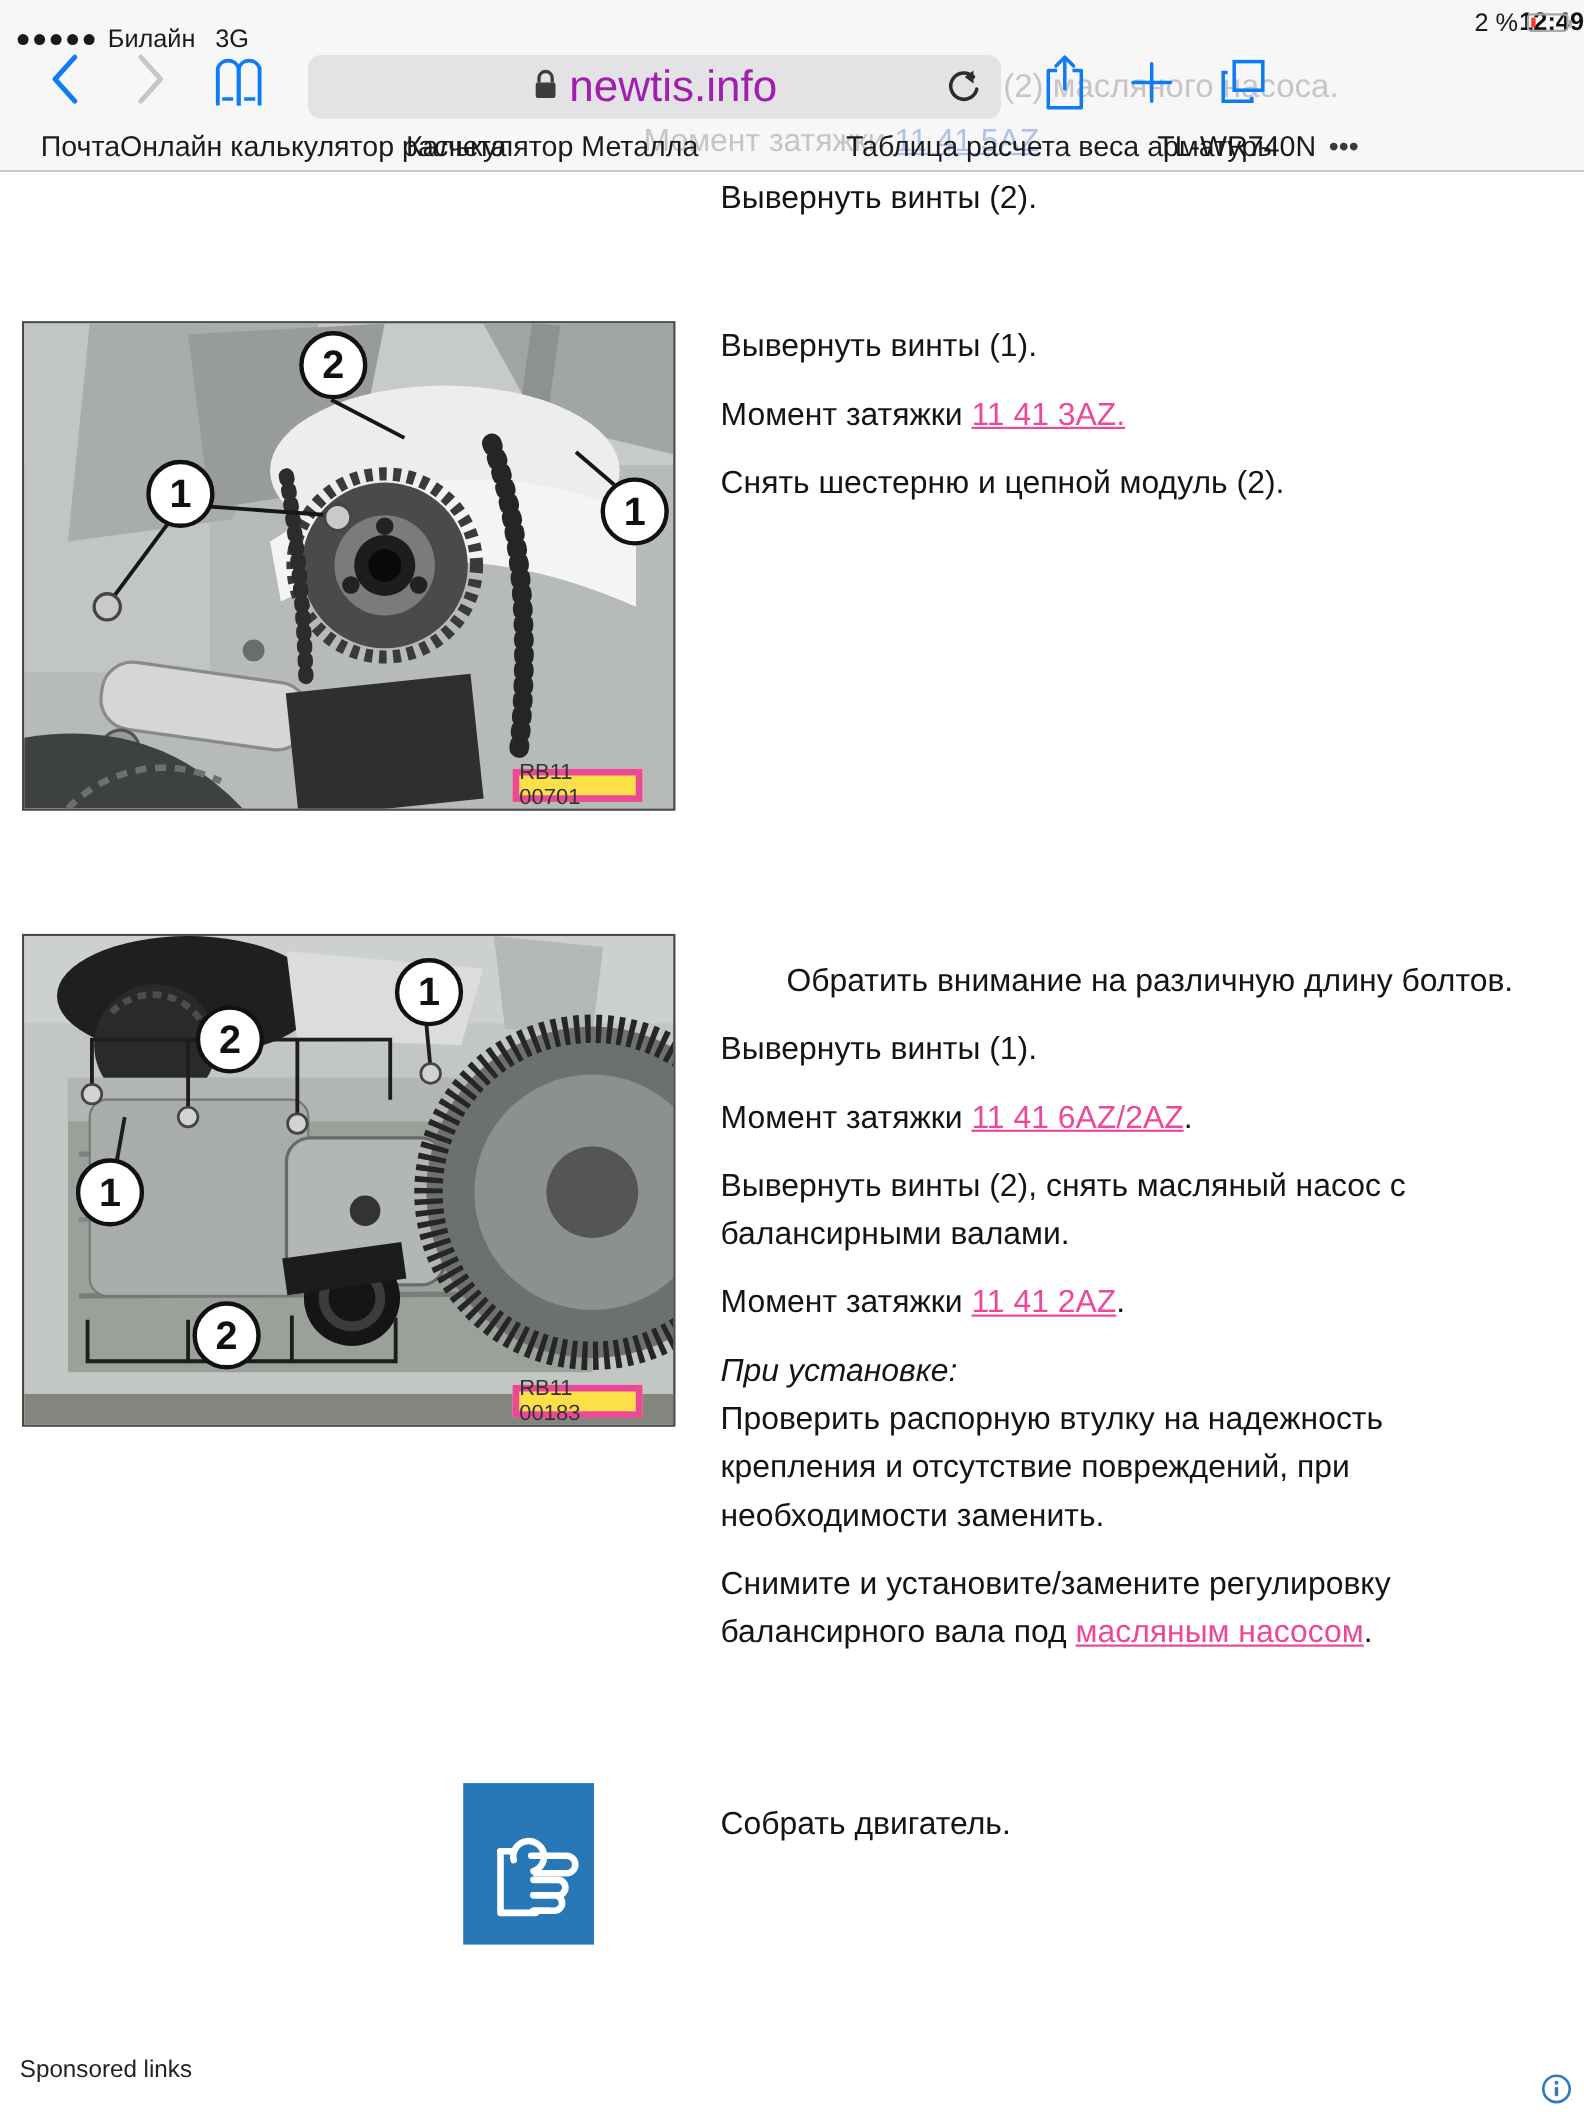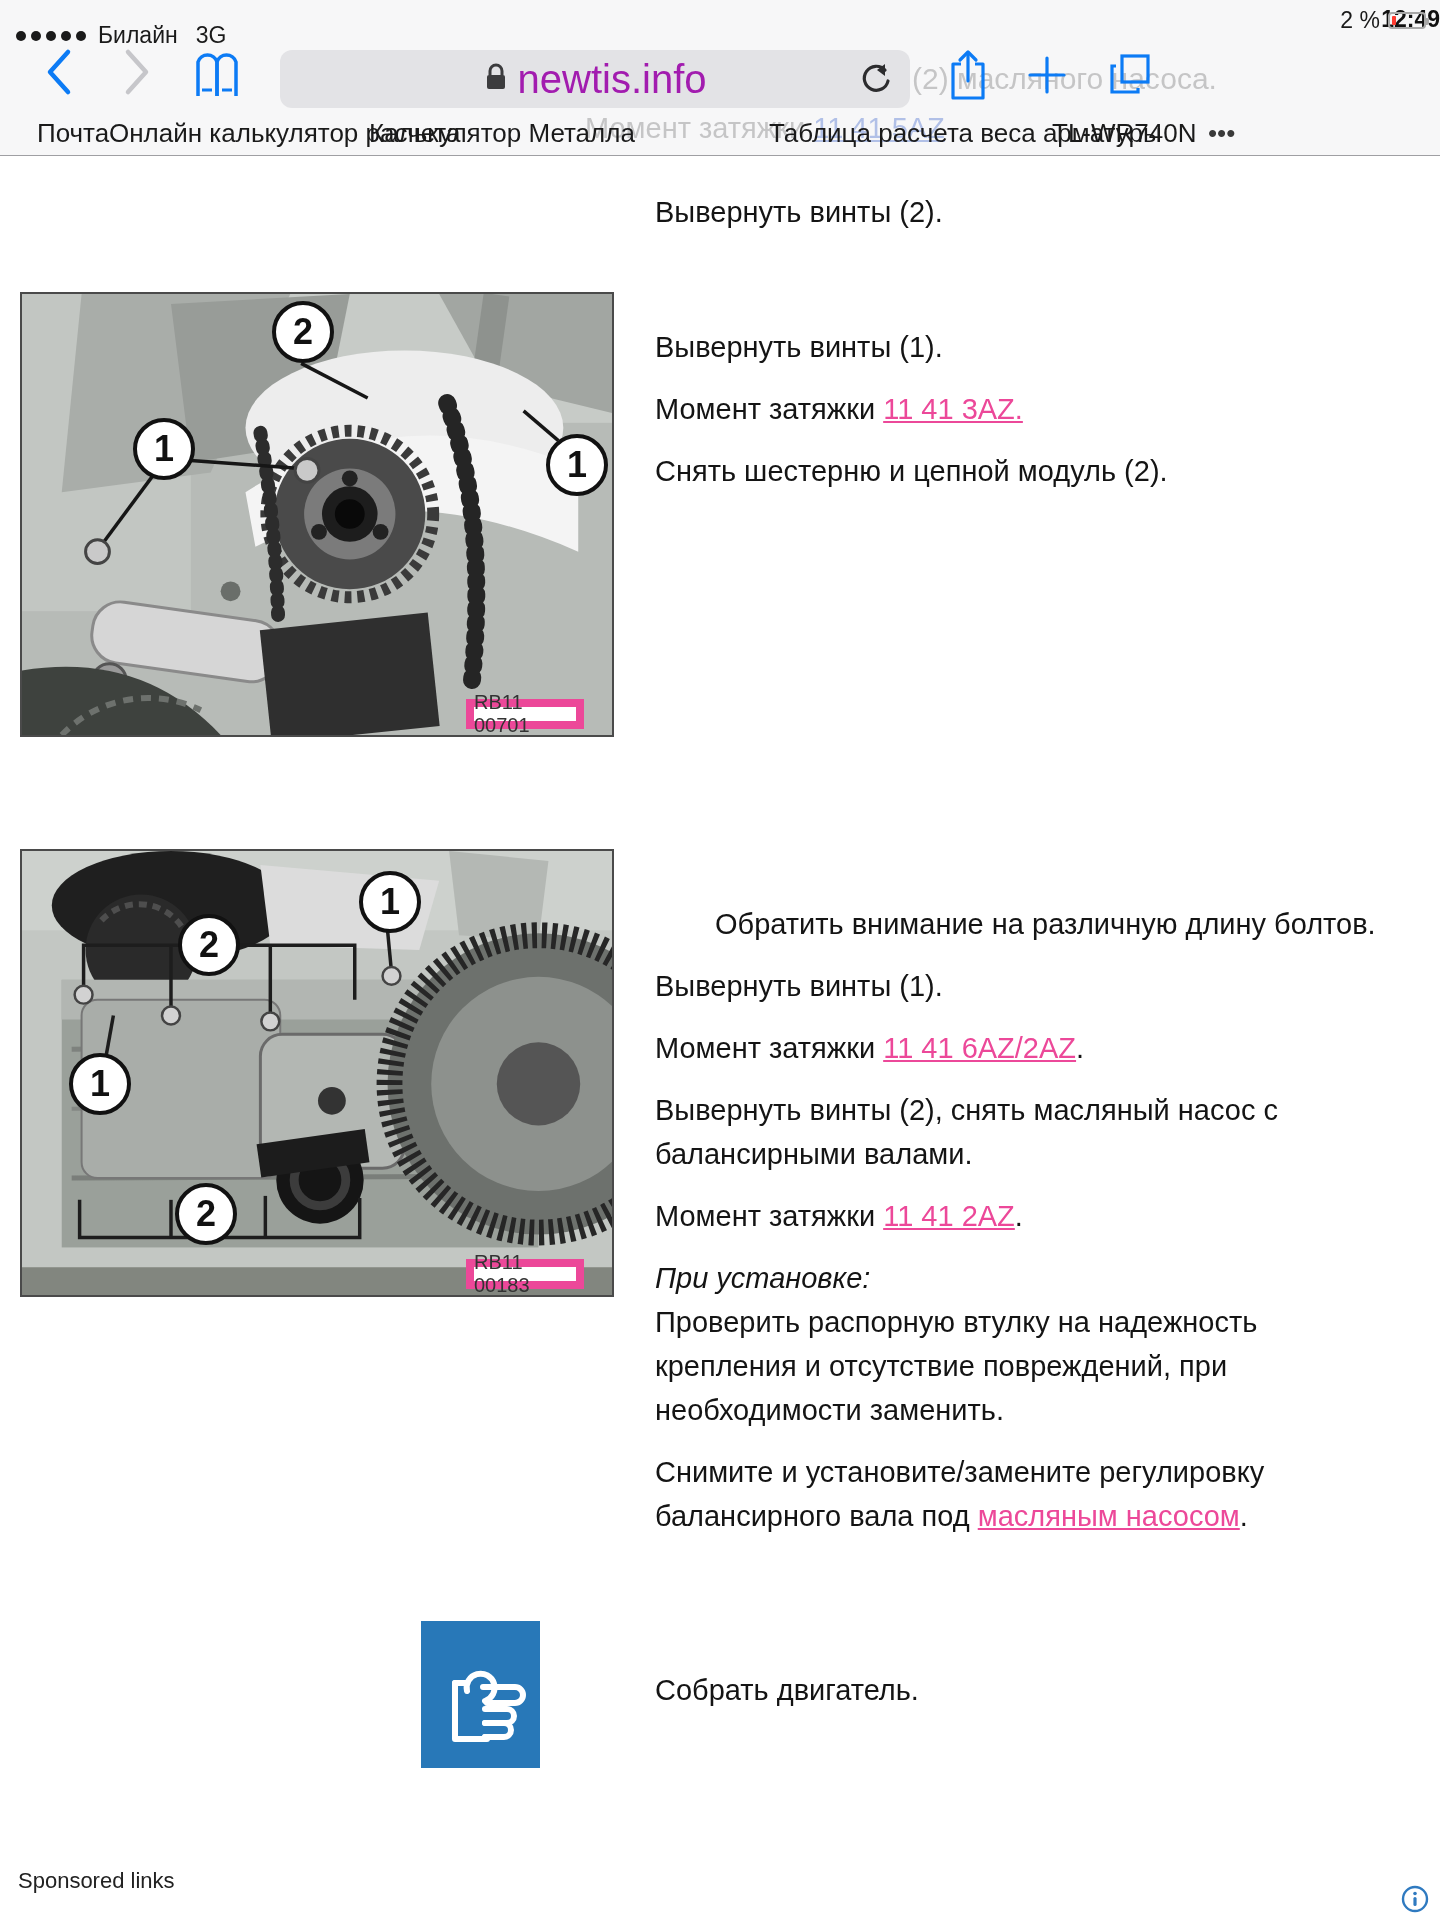--- a/index.html
+++ b/index.html
@@ -23,38 +23,38 @@
   .ghost{position:absolute;color:rgba(70,70,70,.28);font-size:30px;white-space:nowrap;z-index:1;}
   .ghost-link{color:rgba(90,125,210,.45);text-decoration:underline;margin-top:40px;}
   .tb-btn{position:absolute;z-index:3;background:none;border:none;padding:0;cursor:default;}
   .addr{position:absolute;left:280px;top:10px;width:630px;height:58px;background:#e3e3e6;border-radius:12px;z-index:2;}
   .addr-center{position:absolute;left:0;right:0;top:0;bottom:0;display:flex;align-items:center;justify-content:center;gap:10px;}
   .addr-url{font-size:40px;color:#a21caf;}
   .bm-bar{position:absolute;left:12px;top:70px;width:1440px;height:46px;padding-left:31px;}
   .bm-item{position:absolute;top:8px;font-size:26px;color:#1a1a1a;white-space:nowrap;z-index:3;}
 
   
-  .body-txt{font-size:29px;color:#141414;line-height:44px;margin-top:32px;}
+  .body-txt{font-size:29px;color:#141414;line-height:44px;}
   .t-intro{position:absolute;left:655px;top:158px;width:740px;}
   .s1{position:absolute;left:655px;top:293px;width:740px;}
   .s2{position:absolute;left:655px;top:870px;width:740px;}
   .s1 p,.s2 p{margin:0 0 18px 0;}
   .warn-title{font-weight:700;margin:0;}
   .warn-body{padding-left:60px;margin:0 0 18px 0;}
   .it{font-style:italic;}
   a.lnk{color:#ec4899;text-decoration:underline;cursor:pointer;}
 
   
   .figure{position:absolute;width:594px;border:2px solid #4a4a4a;background:#bfc3bf;}
   .fig1{left:20px;top:292px;height:445px;}
   .fig2{left:20px;top:849px;height:448px;}
   .figure svg{display:block;width:100%;height:100%;}
   .balloon{position:absolute;width:62px;height:62px;border:4px solid #111;border-radius:50%;background:#fff;
            display:flex;align-items:center;justify-content:center;font-size:36px;font-weight:700;color:#111;z-index:4;}
-  .fig-label{position:absolute;right:28px;bottom:6px;width:118px;height:30px;background:#ffffff;border:8px solid #ec4899;
+  .fig-label{position:absolute;right:28px;bottom:6px;width:118px;height:30px;background:#fde047;border:6px solid #ec4899;
              display:flex;align-items:center;justify-content:center;font-size:20px;color:#333;z-index:4;}
 
   
   .hand-box{position:absolute;left:421px;top:1621px;width:119px;height:147px;}
   .t-assemble{position:absolute;left:655px;top:1636px;}
 
   
   .sponsored{position:absolute;left:18px;top:1868px;font-size:22px;color:#222;}
   .info-btn{position:absolute;right:10px;top:1884px;width:30px;height:30px;background:none;border:none;padding:0;}
 </style>

